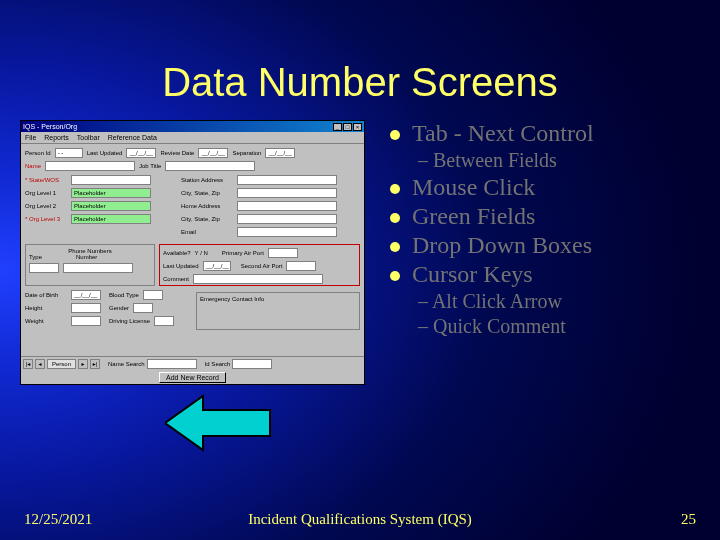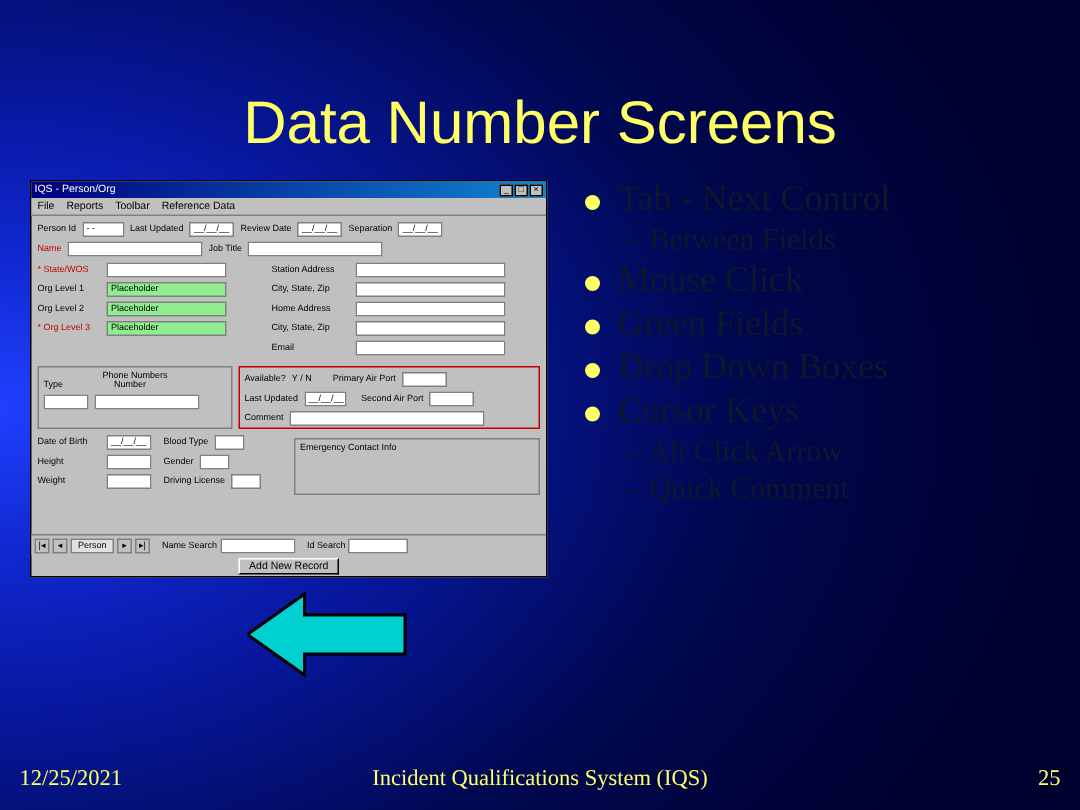--- a/index.html
+++ b/index.html
@@ -142,21 +142,21 @@
     font-size: 7px;
   }
   .arrow {
     position: absolute;
     left: 165px;
     top: 388px;
     z-index: 10;
   }
   .right-col {
     flex: 1;
-    color: #0f172a;
+    color: #737373;
     padding-left: 10px;
   }
   .bullet-list {
     list-style: none;
   }
   .bullet-item {
     font-size: 24px;
     font-family: "Times New Roman", serif;
     margin-bottom: 2px;
     position: relative;
@@ -180,21 +180,21 @@
   }
   .sub-item::before {
     content: "– ";
   }
   .footer {
     position: absolute;
     bottom: 12px;
     left: 0; right: 0;
     display: flex;
     justify-content: space-between;
-    padding: 0 13px;
+    padding: 0 24px;
     color: #ffff66;
     font-size: 15px;
     font-family: "Times New Roman", serif;
   }
   .footer-center {
     position: absolute;
     left: 50%;
     transform: translateX(-50%);
   }
 </style>

